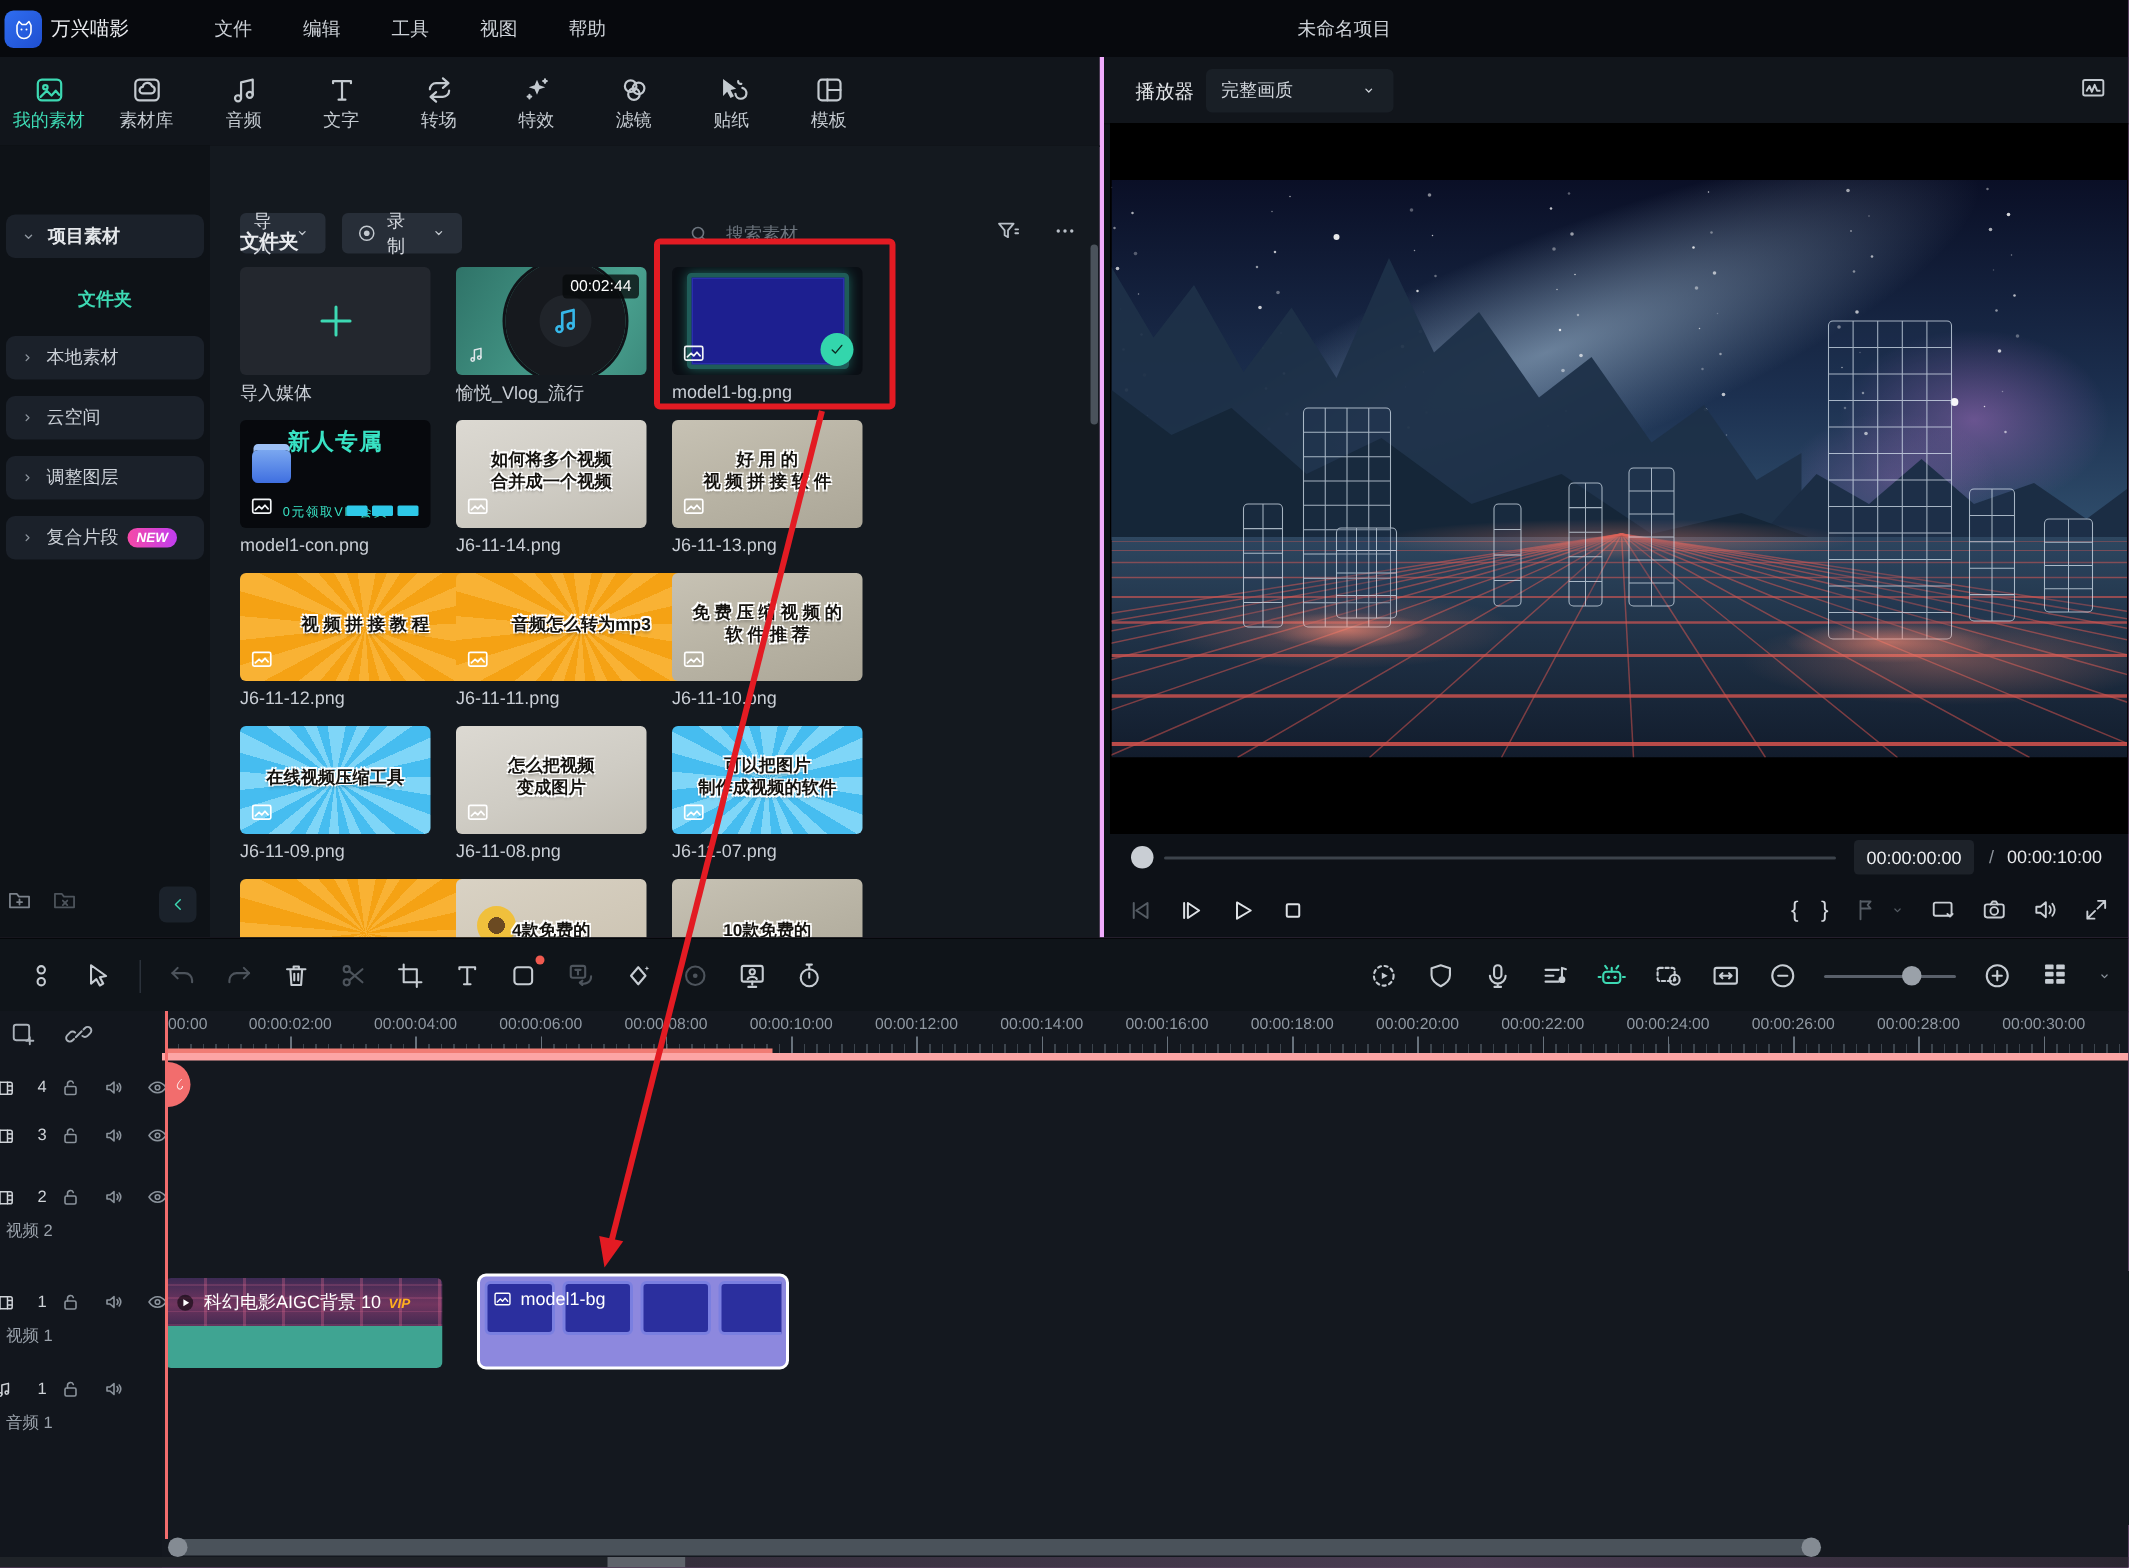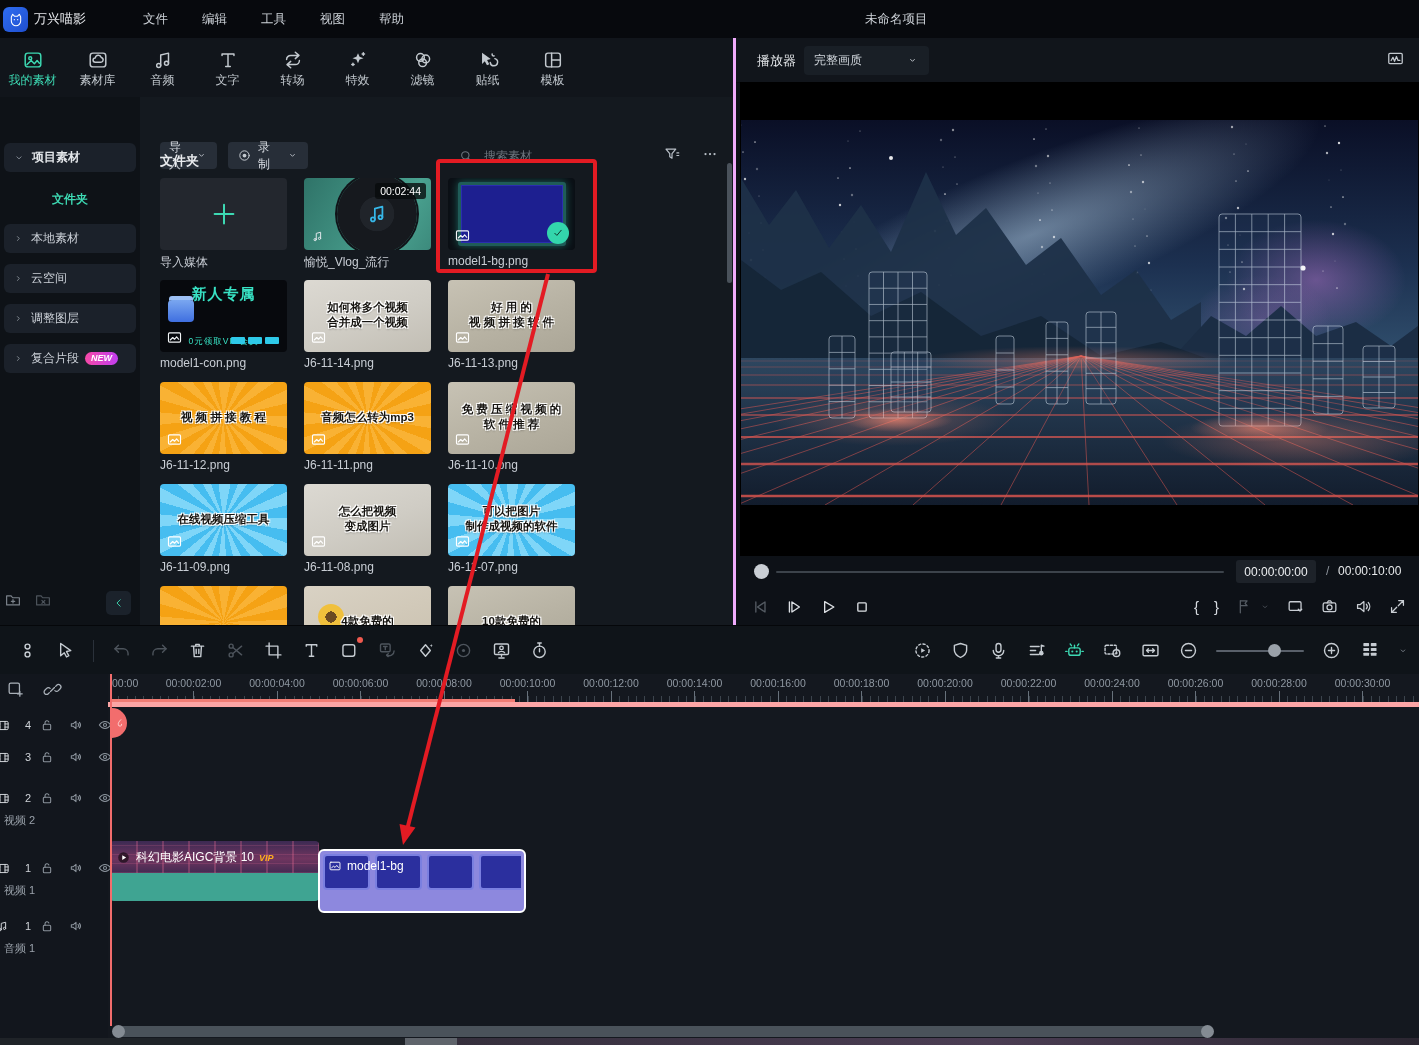--- a/index.html
+++ b/index.html
@@ -71,21 +71,21 @@
   .mc-line2{color:#38e2c4;font-size:8.5px;letter-spacing:1px;margin-top:29px;}
   .mc-gift{position:absolute;left:8px;top:20px;width:26px;height:22px;border-radius:4px;
            background:linear-gradient(180deg,#7aa7f0,#3f6fe0);box-shadow:0 -5px 0 -1px #9dc0f5;}
   .mc-bars{position:absolute;right:8px;bottom:8px;display:flex;gap:3px;}
   .mc-bars i{width:14px;height:7px;background:#2ec9e8;border-radius:1px;}
   .th-paper{background:linear-gradient(160deg,#dcd9d2,#cfccc4 55%,#c2beb4);}
   .th-paper2{background:linear-gradient(160deg,#c7c2b4,#b7b2a3 55%,#aba697);}
   .th-flower{background:linear-gradient(160deg,#d9d2c4,#c9c0ae);}
   .flower-dot{position:absolute;left:14px;top:18px;width:26px;height:26px;border-radius:50%;
               background:radial-gradient(circle,#6b4a22 0 30%,#f0c03c 31% 100%);}
-  .th-sunorange{background:repeating-conic-gradient(from 0deg at 50% 50%,#f9b234 0 11deg,#f5a214 11deg 22deg);}
+  .th-sunorange{background:repeating-conic-gradient(from 0deg at 50% 50%,#f9b234 0 11deg,#f5a214 11deg 22deg);padding-left:40px;}
   .th-sunblue{background:repeating-conic-gradient(from 0deg at 50% 50%,#7fd6f8 0 11deg,#46bdf0 11deg 22deg);}
   .th-lines{position:absolute;left:0;right:0;top:50%;transform:translateY(-54%);text-align:center;
             font-weight:bold;color:#15130f;font-size:11.5px;line-height:15px;
             text-shadow:-1px -1px 0 #fff,1px -1px 0 #fff,-1px 1px 0 #fff,1px 1px 0 #fff,0 2px 2px rgba(0,0,0,.25);}
   #vscroll{position:absolute;right:1px;top:66px;width:5px;height:120px;border-radius:3px;background:#4a525b;}
 
   
   #player{left:736px;top:38px;width:683px;height:587px;background:#0d1117;}
   #player-head{position:absolute;left:0;top:0;width:683px;height:44px;background:#11151b;border-bottom:1px solid #0a0d11;}
   #player-label{position:absolute;left:21px;top:14px;color:#e4e7ea;font-size:13px;}
@@ -131,21 +131,21 @@
   .rlab{position:absolute;top:3px;font-size:10.5px;color:#8f98a2;white-space:nowrap;}
   #ticks{position:absolute;left:2px;top:16px;width:1305px;height:12px;
      background-image:repeating-linear-gradient(90deg,#68727c 0,#68727c 1px,transparent 1px,transparent 83.5px),
                       repeating-linear-gradient(90deg,#3c444d 0,#3c444d 1px,transparent 1px,transparent 8.35px);
      background-size:100% 11px,100% 6px;background-position:left bottom,left bottom;background-repeat:no-repeat;}
   #used-range{position:absolute;left:110px;top:25px;width:405px;height:3px;background:#f07c74;}
   #playhead{position:absolute;left:110px;top:0px;width:2px;height:352px;background:#f26d6d;z-index:5;}
   #ph-badge{position:absolute;left:112px;top:34px;width:15px;height:30px;background:#f26d6d;border-radius:0 15px 15px 0;z-index:5;
             display:flex;align-items:center;justify-content:center;color:#fff;}
   .clip{position:absolute;border-radius:4px;overflow:hidden;cursor:pointer;}
-  #clipA{left:110px;top:167px;width:209px;height:60px;}
+  #clipA{left:110px;top:178px;width:185px;height:60px;}
   #clipA .film{position:relative;width:100%;height:32px;
      background:linear-gradient(180deg,#3c2a53 0%,#70355f 55%,#432a52 100%);}
   #clipA .film:before{content:"";position:absolute;inset:0;
      background:repeating-linear-gradient(90deg,rgba(240,110,150,.28) 0 2px,transparent 2px 26px),
                 repeating-linear-gradient(0deg,rgba(240,110,150,.18) 0 1px,transparent 1px 9px);}
   #clipA .ftitle{position:absolute;left:6px;top:8px;display:flex;align-items:center;gap:5px;color:#fff;font-size:12px;z-index:2;white-space:nowrap;}
   .vipbadge{font-size:9px;font-weight:bold;font-style:italic;color:#ffb01e;}
   #clipA .aud{width:100%;height:28px;background:#3fa492;}
   #clipB{left:318px;top:175px;width:208px;height:64px;background:#8d88de;border:2px solid #ffffff;border-radius:6px;box-sizing:border-box;}
   #clipB .thumbs{position:absolute;left:3px;top:3px;right:3px;height:36px;display:flex;gap:5px;overflow:hidden;}

